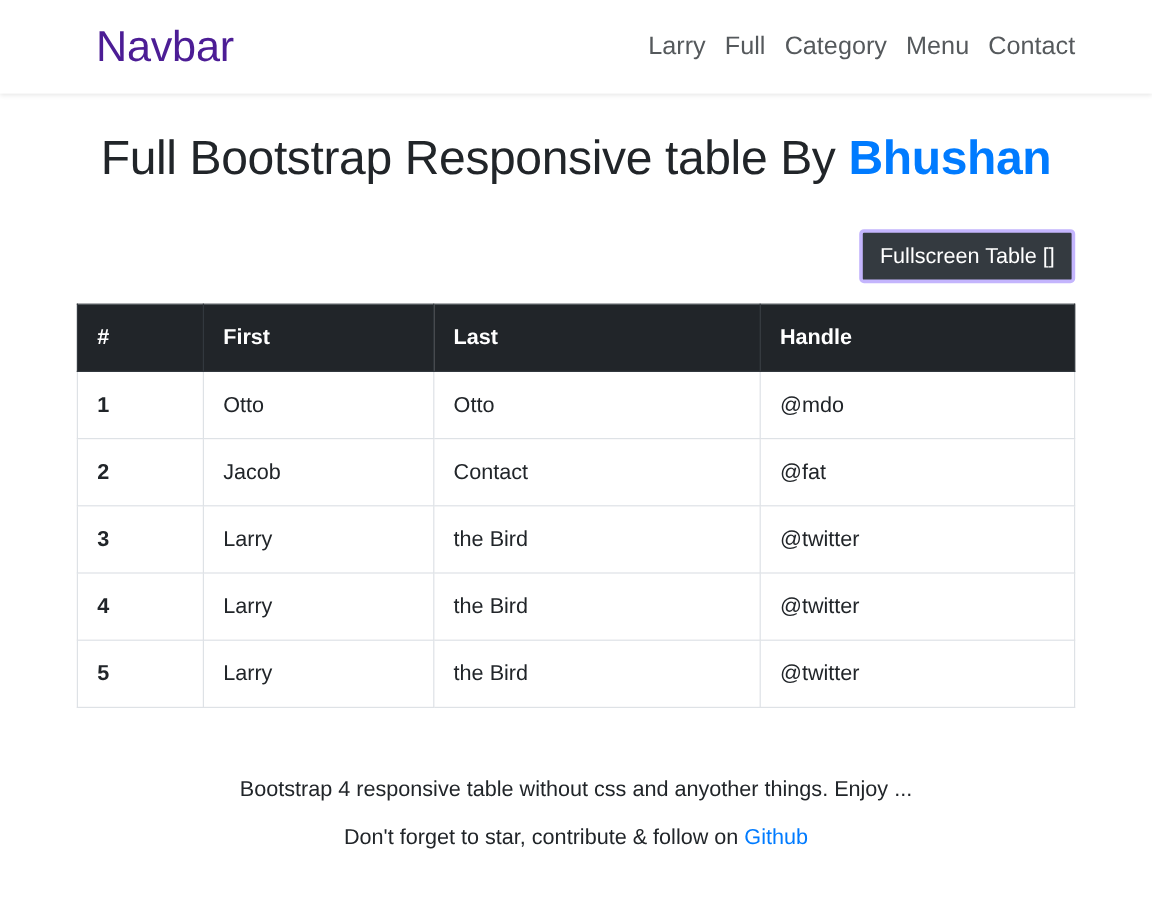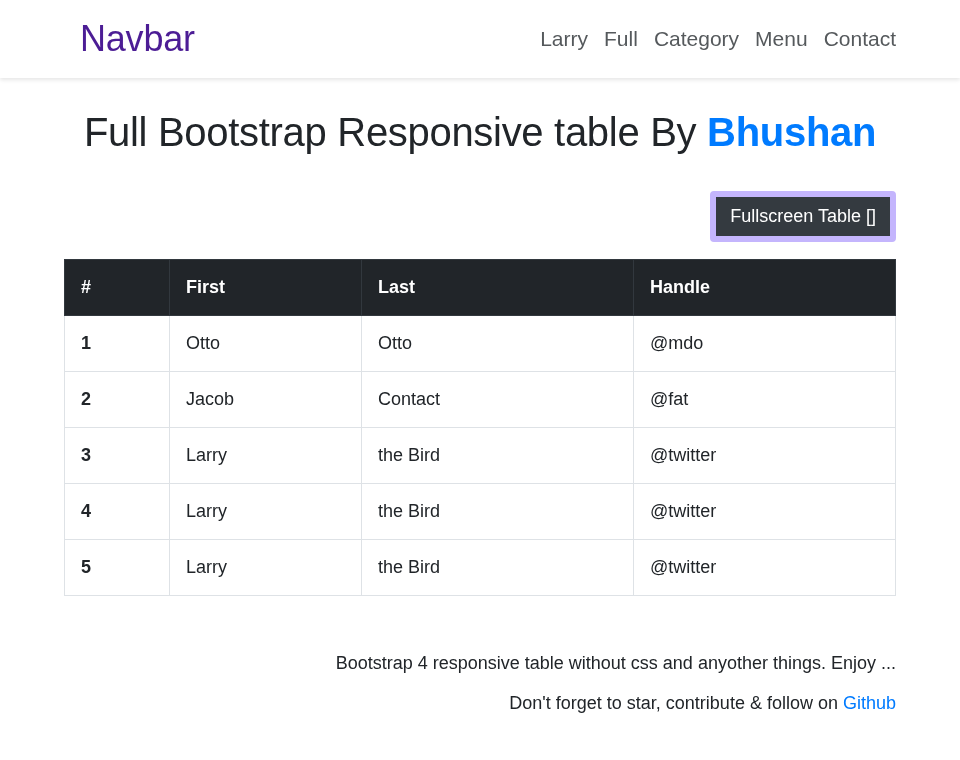--- a/index.html
+++ b/index.html
@@ -78,21 +78,21 @@
   .page-heading .accent { color: #007bff; font-weight: 700; }
 
   
   .btn-row {
     display: flex;
     justify-content: flex-end;
     padding-top: 35px;
   }
   .btn-dark {
     background: #343a40;
-    border: 6px solid #c4b5fd;
+    border: 3px solid #c4b5fd;
     color: #ffffff;
     font-family: "Liberation Sans", sans-serif;
     font-size: 18px;
     line-height: 1.5;
     padding: 6px 14px;
     border-radius: 4px;
     cursor: pointer;
     white-space: nowrap;
   }
 
@@ -135,21 +135,20 @@
   
   .footer {
     padding-top: 54px;
     text-align: center;
   }
   .footer p {
     margin: 0;
     font-size: 18px;
     line-height: 1.5;
     color: #212529;
-    text-align: right;
   }
   .footer p + p { margin-top: 13px; }
   .footer a {
     color: #007bff;
     text-decoration: none;
   }
 </style>
 </head>
 <body>
 

